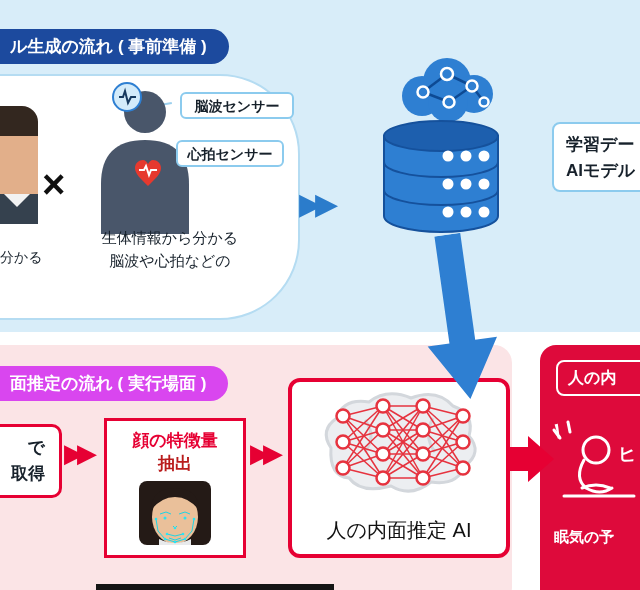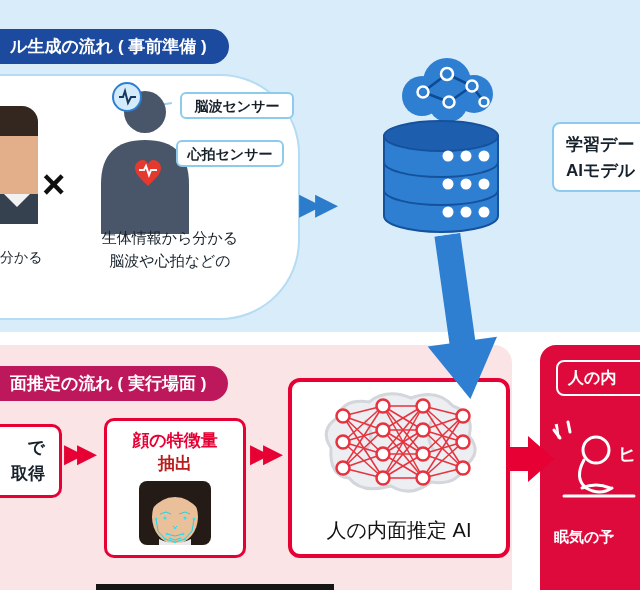--- a/index.html
+++ b/index.html
@@ -5,21 +5,21 @@
   *{margin:0;padding:0;box-sizing:border-box;}
   html,body{background:#fff;}
   .stage{position:relative;width:640px;height:590px;overflow:hidden;background:#fff;
          font-family:"Liberation Sans","DejaVu Sans",sans-serif;color:#17212b;}
 
   
   .top-bg{position:absolute;left:0;top:0;width:640px;height:332px;background:#d8edf9;}
   .badge{position:absolute;color:#fff;font-weight:bold;font-size:17px;line-height:35px;height:35px;
          border-radius:0 18px 18px 0;padding:0 22px 12px 10px;white-space:nowrap;z-index:3;}
   .badge-top{left:0;top:29px;background:#1c4a9e;}
-  .badge-bottom{left:0;top:366px;background:#be185d;}
+  .badge-bottom{left:0;top:366px;background:#d946ef;}
 
   .oval{position:absolute;left:-85px;top:74px;width:385px;height:246px;background:#fff;
         border:2px solid #b5dcf2;border-radius:80px;z-index:1;}
 
   .man-face{position:absolute;left:0;top:106px;width:38px;height:118px;z-index:2;}
   .man-hair{position:absolute;left:0;top:0;width:100%;height:30px;background:#33271f;border-top-right-radius:16px;}
   .man-skin{position:absolute;left:0;top:30px;width:100%;height:58px;background:#e2af8a;}
   .man-suit{position:absolute;left:0;top:88px;width:100%;height:30px;background:#35414e;}
   .man-collar{position:absolute;left:4px;top:88px;width:0;height:0;
               border-left:13px solid transparent;border-right:13px solid transparent;border-top:13px solid #f2f2f2;}
@@ -61,21 +61,21 @@
 
   
   .pink-panel{position:absolute;left:-20px;top:345px;width:532px;height:260px;background:#fbe4e6;
               border-radius:18px;z-index:1;}
 
   .camera-box{position:absolute;left:-66px;top:424px;width:128px;height:74px;background:#fff;
               border:3px solid #e60033;border-radius:10px;z-index:2;text-align:right;
               padding:8px 14px 0 0;font-size:17px;font-weight:bold;line-height:26px;}
 
   .feature-box{position:absolute;left:104px;top:418px;width:142px;height:140px;background:#fff;
-               border:3px solid #e60033;border-radius:10px;z-index:2;text-align:center;padding-top:8px;}
+               border:3px solid #e60033;border-radius:0;z-index:2;text-align:center;padding-top:8px;}
   .feature-title{color:#e60033;font-size:17px;font-weight:bold;white-space:nowrap;}
   .feature-sub{color:#b91c1c;font-size:17px;font-weight:bold;margin-top:0;white-space:nowrap;}
   .woman-face{position:relative;width:72px;height:64px;margin:6px auto 0;background:#241a16;
               border-radius:8px;overflow:hidden;}
 
   .ai-box{position:absolute;left:288px;top:378px;width:222px;height:180px;background:#fff;
           border:4px solid #e60033;border-radius:12px;z-index:2;}
   .brain-net{position:absolute;left:50%;top:4px;transform:translateX(-50%);}
   .ai-label{position:absolute;left:0;right:0;bottom:10px;text-align:center;font-size:20px;
             font-weight:normal;color:#111;white-space:nowrap;}

